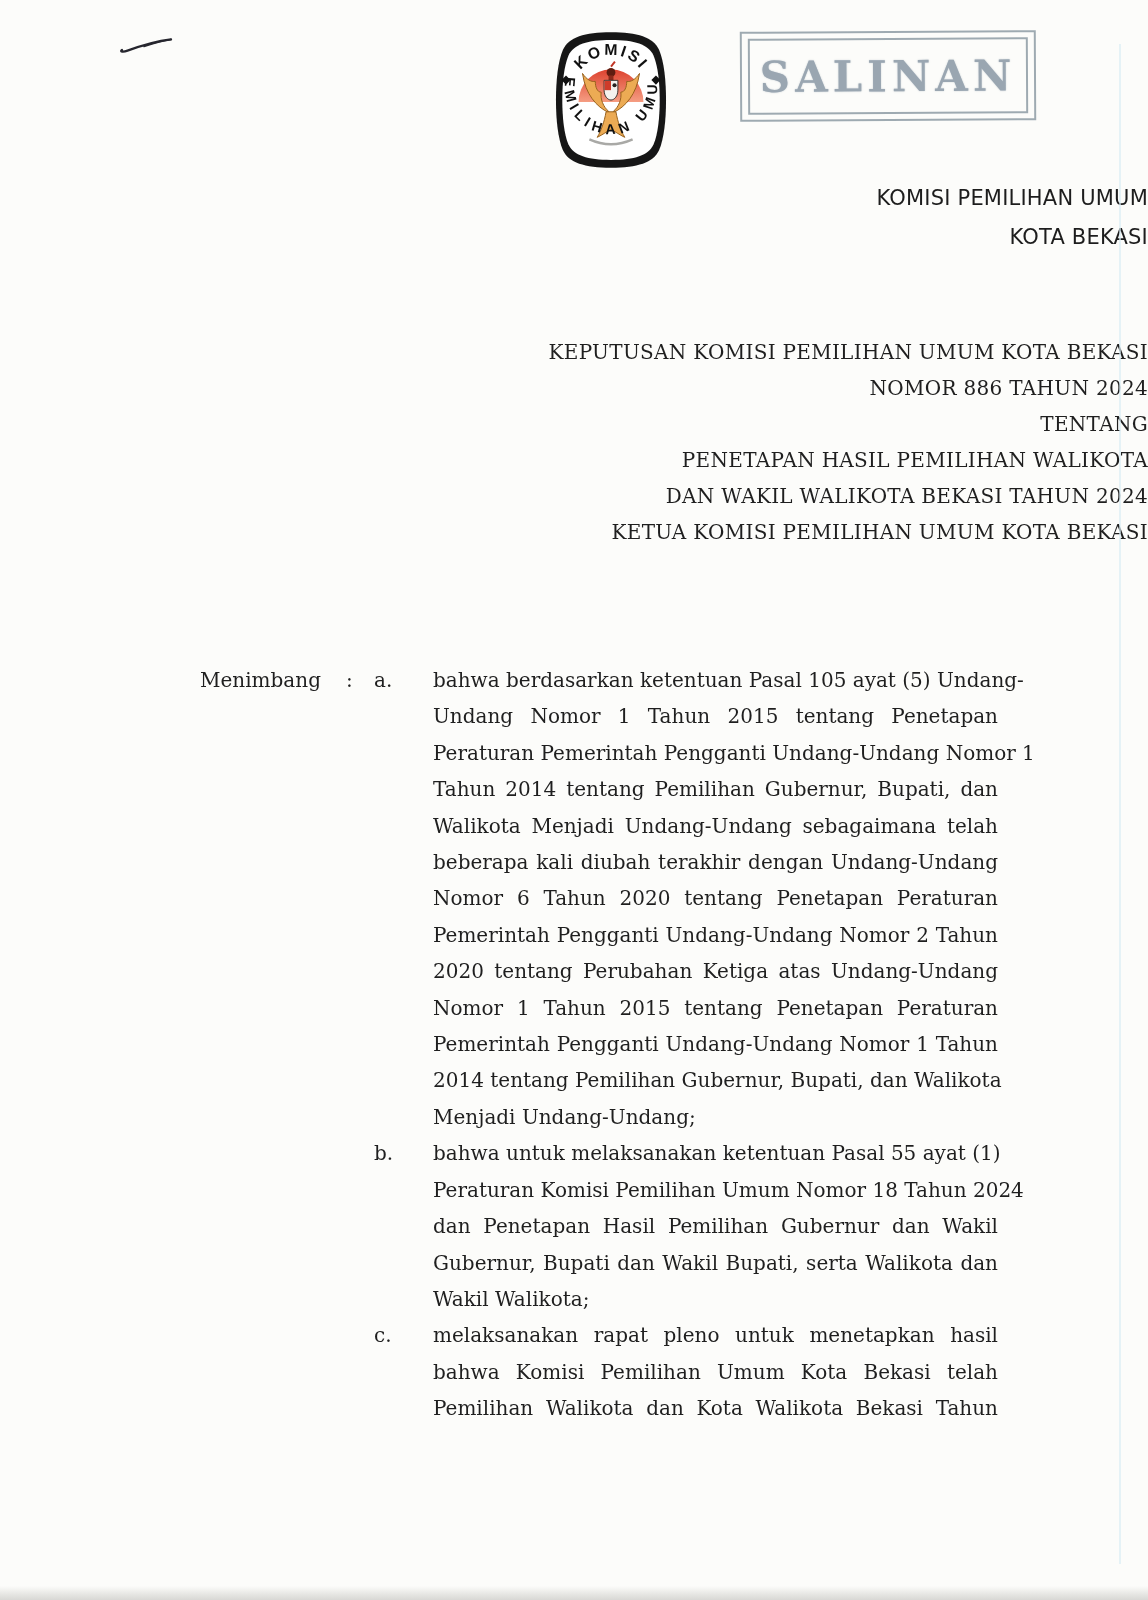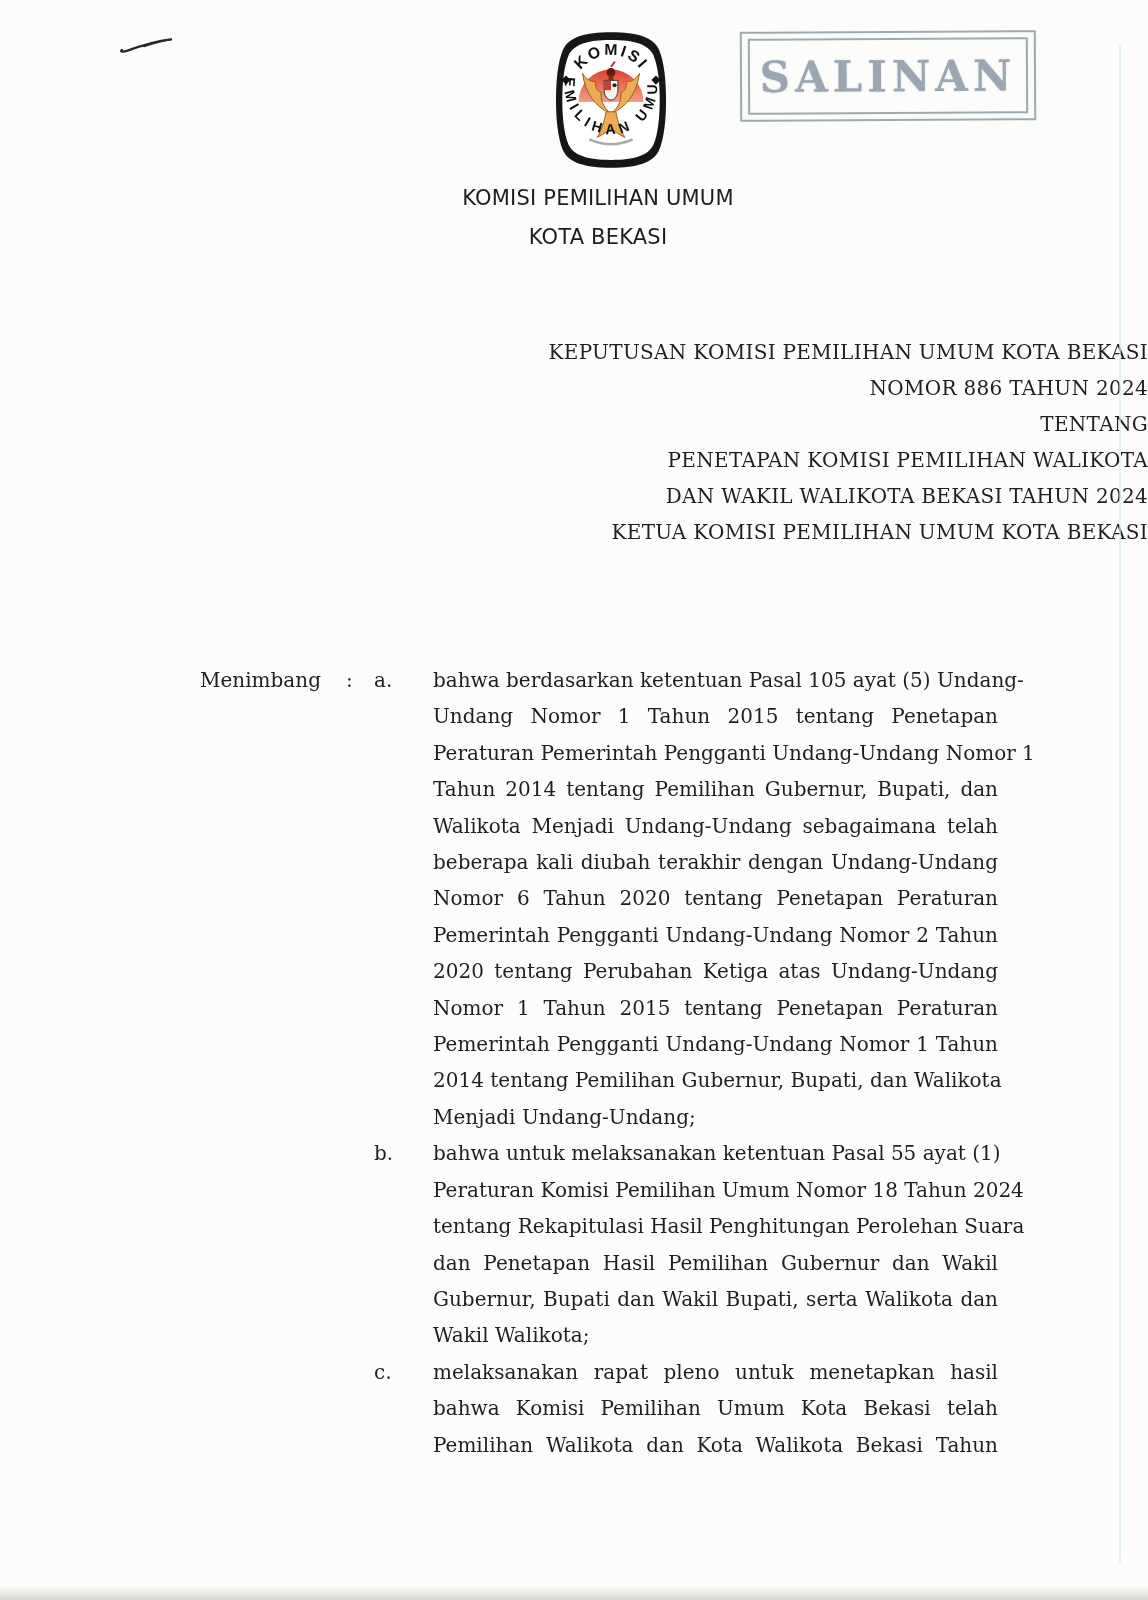--- a/index.html
+++ b/index.html
@@ -29,21 +29,21 @@
   .stamp-text{
     font-family:"DejaVu Serif", serif;font-weight:bold;
     font-size:42px;letter-spacing:5px;
     color:#95a2ae;
     text-shadow:0 0 1.5px rgba(149,162,174,.7);
     transform:scaleY(1.02);
     white-space:nowrap;
   }
   .org-block{
     position:absolute;left:48px;top:179px;width:1100px;
-    text-align:center;
+    text-align:right;
     font-family:"DejaVu Sans", sans-serif;
     font-size:21px;line-height:39px;color:#1d1d1d;
     letter-spacing:.2px;
   }
   
   .title-block{
     position:absolute;left:48px;top:334px;width:1100px;
     text-align:right;
     font-size:20px;line-height:36px;color:#1f1f1f;
     letter-spacing:.3px;
@@ -135,21 +135,21 @@
 
   <div class="org-block">
     <div>KOMISI PEMILIHAN UMUM</div>
     <div>KOTA BEKASI</div>
   </div>
 
   <div class="title-block">
     <div>KEPUTUSAN KOMISI PEMILIHAN UMUM KOTA BEKASI</div>
     <div>NOMOR 886 TAHUN 2024</div>
     <div>TENTANG</div>
-    <div>PENETAPAN KOMISI PEMILIHAN WALIKOTA</div>
+    <div>PENETAPAN HASIL PEMILIHAN WALIKOTA</div>
     <div>DAN WAKIL WALIKOTA BEKASI TAHUN 2024</div>
     <div class="issuer-line">KETUA KOMISI PEMILIHAN UMUM KOTA BEKASI</div>
   </div>
 
   <div class="considering">
     <div class="cons-label">Menimbang</div>
     <div class="cons-colon">:</div>
     <div class="cons-items">
         <div class="cons-item">
           <div class="marker">a.</div>
@@ -167,21 +167,20 @@
             <div class="text-line">Pemerintah Pengganti Undang-Undang Nomor 1 Tahun</div>
             <div class="text-line">2014 tentang Pemilihan Gubernur, Bupati, dan Walikota</div>
             <div class="text-line lastline">Menjadi Undang-Undang;</div>
           </div>
         </div>
         <div class="cons-item">
           <div class="marker">b.</div>
           <div class="item-lines">
             <div class="text-line">bahwa untuk melaksanakan ketentuan Pasal 55 ayat (1)</div>
             <div class="text-line">Peraturan Komisi Pemilihan Umum Nomor 18 Tahun 2024</div>
-            <div class="text-line">tentang Rekapitulasi Hasil Penghitungan Perolehan Suara</div>
             <div class="text-line">dan Penetapan Hasil Pemilihan Gubernur dan Wakil</div>
             <div class="text-line">Gubernur, Bupati dan Wakil Bupati, serta Walikota dan</div>
             <div class="text-line lastline">Wakil Walikota;</div>
           </div>
         </div>
         <div class="cons-item">
           <div class="marker">c.</div>
           <div class="item-lines">
             <div class="text-line">melaksanakan rapat pleno untuk menetapkan hasil</div>
             <div class="text-line">bahwa Komisi Pemilihan Umum Kota Bekasi telah</div>

